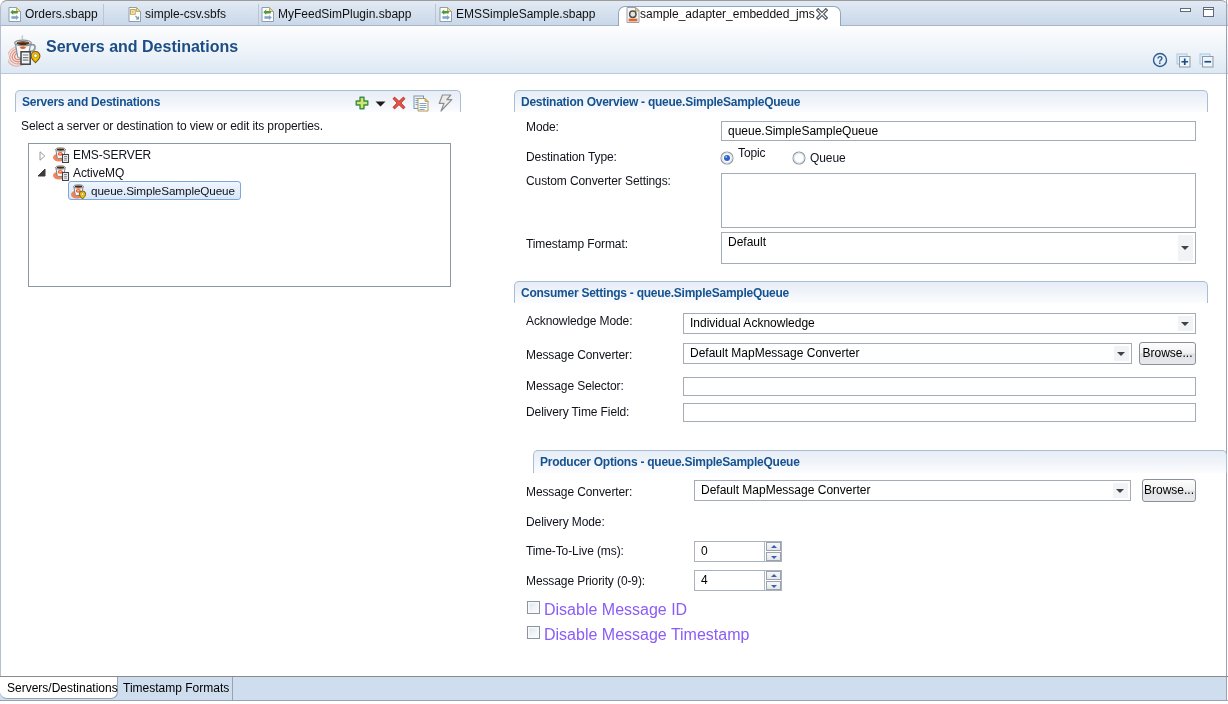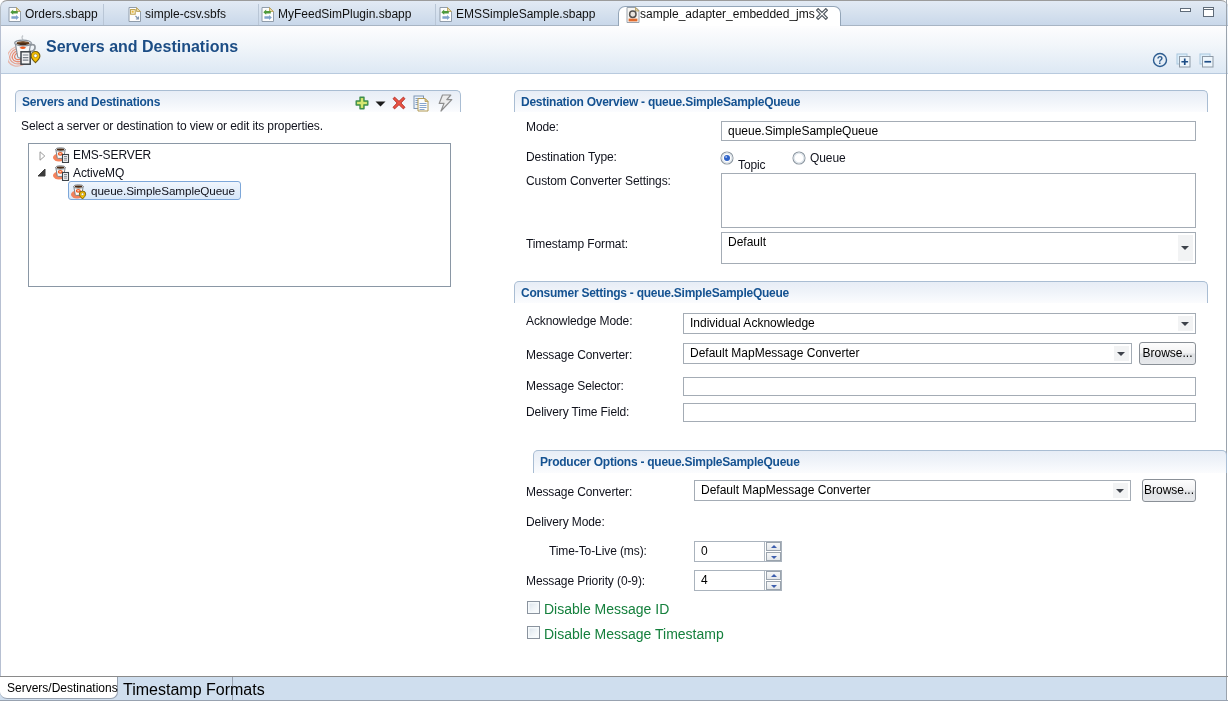--- a/index.html
+++ b/index.html
@@ -15,21 +15,21 @@
 .combo { position:absolute; background:#fff; border:1px solid #a4acb5; }
 .combo .tx { position:absolute; left:6px; top:2px; font-size:12px; color:#000; white-space:nowrap; }
 .combo .btn { position:absolute; right:2px; top:2px; bottom:2px; width:15px; background:#f2f3f4; }
 .combo .arr { position:absolute; right:6px; top:50%; margin-top:-2px; width:0; height:0;
   border-left:4px solid transparent; border-right:4px solid transparent; border-top:4px solid #3e434b; }
 .btn3d { position:absolute; border:1px solid #8a9097; border-radius:3px;
   background:linear-gradient(180deg,#fdfdfd 0%,#f2f2f3 48%,#dfe1e4 52%,#e7e9ec 100%);
   font-size:12px; color:#000; text-align:center; }
 .ck { position:absolute; width:13px; height:13px; border:1px solid #8a939e;
   background:linear-gradient(135deg,#d8e0e8 0%,#eef3f7 50%,#ffffff 100%); box-shadow:inset 0 0 0 1.5px #f6fafc; }
-.cklbl { position:absolute; font-size:14px; color:#15803d; white-space:nowrap; }
+.cklbl { position:absolute; font-size:16px; color:#8b5cf6; white-space:nowrap; }
 .spin { position:absolute; width:88px; height:21px; border:1px solid #aab3bd; background:#fff; }
 .spin .v { position:absolute; left:6px; top:2px; font-size:12px; color:#000; }
 .spin .btns { position:absolute; right:0; top:0; width:17px; height:19px; border-left:1px solid #b0b8c1; }
 .spin .b { position:absolute; left:1px; width:15px; height:9px; border:1px solid #9aa3ad;
   background:linear-gradient(180deg,#f6f7f8,#e4e7ea); }
 .spin .b.up { top:0; }
 .spin .b.dn { top:10px; }
 .spin .tri { position:absolute; left:3.5px; width:0; height:0; border-left:3.5px solid transparent; border-right:3.5px solid transparent; }
 .spin .up .tri { top:2px; border-bottom:3.5px solid #3e5fae; }
 .spin .dn .tri { top:2.5px; border-top:3.5px solid #3e5fae; }
@@ -226,21 +226,21 @@
   <svg class="abs" style="left:720px; top:151px;" width="14" height="14" viewBox="0 0 14 14">
     <circle cx="7" cy="7" r="6" fill="#fdfdfd" stroke="#8a949e" stroke-width="1.1"></circle>
     <circle cx="7" cy="7" r="4.9" fill="none" stroke="#dde4ea" stroke-width="1.2"></circle>
     <circle cx="7" cy="7" r="3" fill="#2e62c8"></circle>
     <circle cx="6.2" cy="6" r="1" fill="#9db9ea"></circle>
   </svg>
   <svg class="abs" style="left:792px; top:151px;" width="14" height="14" viewBox="0 0 14 14">
     <circle cx="7" cy="7" r="6" fill="#f2f4f6" stroke="#8a949e" stroke-width="1.1"></circle>
     <circle cx="7" cy="7" r="4.9" fill="#fff" stroke="#dde4ea" stroke-width="1.2"></circle>
   </svg>
-  <div class="lbl" style="left:738px; top:158px;">Topic</div>
+  <div class="lbl" style="left:738px; top:146px;">Topic</div>
   <div class="lbl" style="left:810px; top:151px;">Queue</div>
 
   <div class="lbl" style="left:526px; top:174px;">Custom Converter Settings:</div>
   <div class="field" style="left:721px; top:173px; width:475px; height:55px;"></div>
 
   <div class="lbl" style="left:526px; top:237px;">Timestamp Format:</div>
   <div class="combo" style="left:721px; top:232px; width:475px; height:32px;">
     <span class="tx">Default</span>
       <span class="btn"></span>
       <span class="arr"></span>
@@ -271,21 +271,21 @@
     <div class="t">Producer Options - queue.SimpleSampleQueue</div>
   </div>
   <div class="lbl" style="left:526px; top:485px;">Message Converter:</div>
   <div class="combo" style="left:694px; top:480px; width:437px; height:21px;">
     <span class="tx">Default MapMessage Converter</span>
       <span class="btn"></span>
       <span class="arr"></span>
   </div>
   <div class="btn3d" style="left:1142px; top:479px; width:54px; height:23px; line-height:21px;">Browse...</div>
   <div class="lbl" style="left:526px; top:515px;">Delivery Mode:</div>
-  <div class="lbl" style="left:526px; top:544px;margin-left:23px;">Time-To-Live (ms):</div>
+  <div class="lbl" style="left:526px; top:544px;">Time-To-Live (ms):</div>
   <div class="spin" style="left:694px; top:541px;">
     <span class="v">0</span>
     <span class="btns">
         <span class="b up">
           <span class="tri"></span>
         </span>
         <span class="b dn">
           <span class="tri"></span>
         </span>
       </span>
@@ -307,15 +307,15 @@
   <div class="ck" style="left:527px; top:626px;"></div>
   <div class="cklbl" style="left:544px; top:626px;">Disable Message Timestamp</div>
 
   <div class="abs" style="left:0; top:676px; width:1228px; height:1px; background:#8a8a8a;"></div>
   <div class="abs" style="left:0; top:677px; width:1226px; height:23px; background:#cfdeee;"></div>
   <div class="abs" style="left:0; top:700px; width:1228px; height:1px; background:#98a2b0;"></div>
   <div class="abs" style="left:232px; top:677px; width:1px; height:23px; background:#98a2b0;"></div>
   <div class="abs" style="left:0; top:677px; width:118px; height:22px; background:#fff;
     border-right:1px solid #98a2b0; border-bottom:1px solid #98a2b0; border-radius:0 0 7px 7px;"></div>
   <div class="abs" style="left:7px; top:681px; font-size:12px; color:#000;">Servers/Destinations</div>
-  <div class="abs" style="left:123px; top:681px; font-size:16px; color:#000;">Timestamp Formats</div>
+  <div class="abs" style="left:123px; top:681px; font-size:12px; color:#000;">Timestamp Formats</div>
 
 </div>
 
 </body></html>

